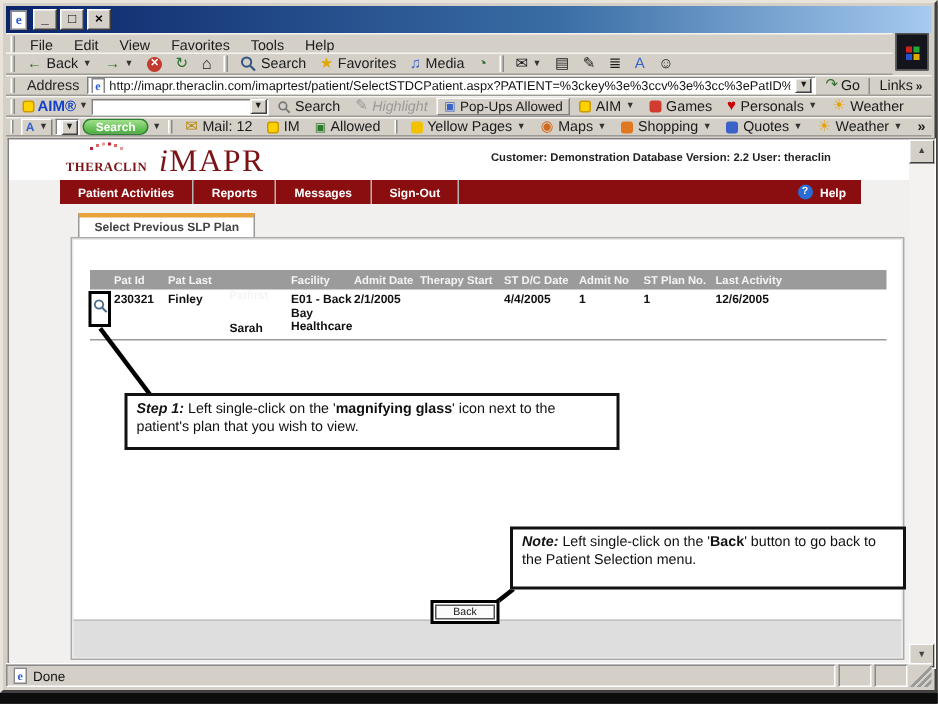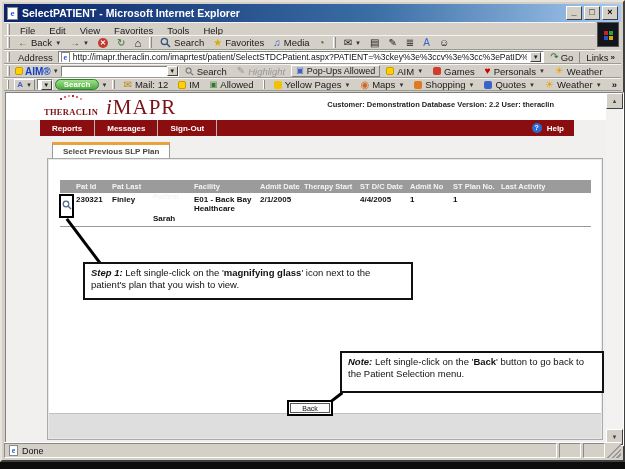--- a/index.html
+++ b/index.html
@@ -108,21 +108,21 @@
            background:#fff; border:1px solid #aaa; box-shadow:inset 0 0 0 1px #e8e8e8; }
   .pager { position:absolute; left:12px; top:7px; right:11px; height:14px; background:#b5b5b5;
            display:flex; align-items:center; gap:8px; padding-left:14px;
            font-size:7.5px; font-weight:bold; color:#111; }
   .pg-ic { font-size:7px; letter-spacing:-2px; color:#111; }
   .thead { position:absolute; left:12px; top:21px; right:11px; height:13px; background:#9b9b9b;
            display:flex; align-items:center; font-size:7.5px; font-weight:bold; color:#f4f4f4; }
   .trow  { position:absolute; left:12px; top:34px; right:11px; display:flex;
            font-size:8px; font-weight:bold; color:#111; border-bottom:1px solid #999;
            padding:2px 0 3px; min-height:27px; }
-  .c0{width:16px;} .c1{width:36px;} .c2{width:41px;} .c3{width:41px;margin-top:19px;} .c4{width:66px;}
+  .c0{width:16px;} .c1{width:36px;} .c2{width:41px;} .c3{width:41px;margin-top:19px;} .c4{width:42px;}
   .c5{width:44px;} .c6{width:56px;} .c7{width:50px;} .c8{width:43px;} .c9{width:48px;}
   .c10{flex:1;}
   .panel-foot { position:absolute; left:1px; right:1px; bottom:1px; height:25px;
                 background:#dedede; border-top:1px solid #c0c0c0; }
 
   .mag-highlight { position:absolute; left:53px; top:101px; width:15px; height:24px;
                    border:2px solid #000; background:#fff; text-align:center; z-index:4; }
   .callout { position:absolute; background:#fff; border:2px solid #111; padding:3px 6px;
              font-size:9.5px; line-height:1.3; color:#111; z-index:5; }
   .co-step1 { left:77px; top:169px; width:330px; height:38px; }
@@ -154,21 +154,20 @@
       transparent 66%, #999 66%, #999 74%, transparent 74%, transparent 82%, #999 82%, #999 90%, transparent 90%); }
   .bottom-strip { position:absolute; left:0; bottom:0; width:625px; height:7px; background:#0d0d0d; }
 </style>
 </head>
 <body>
 
 <div class="win">
 
   <div class="titlebar">
     <span class="page-ico">e</span>
-    <span class="title-text">SelectPATIENT - Microsoft Internet Explorer</span>
     <span class="winbtns">
       <span class="wbtn">_</span>
       <span class="wbtn">□</span>
       <span class="wbtn">×</span>
     </span>
   </div>
 
   <div class="bar menubar">
     <span class="grip"></span>
     <span class="menu-item">File</span>
@@ -367,20 +366,21 @@
             <i></i>
           </span>
         <span class="logo-name">THERACLIN</span>
         <span class="logo-sub">SYSTEMS</span>
       </span>
       <span class="logo-app"><i>i</i><span>MAPR</span></span>
       <span class="customer">Customer: Demonstration Database Version: 2.2 User: theraclin</span>
     </div>
 
     <div class="navbar">
+      <span class="nav-item">Patient Activities</span>
       <span class="nav-item">Reports</span>
       <span class="nav-item">Messages</span>
       <span class="nav-item">Sign-Out</span>
       <span class="nav-help">
         <span class="help-ico">?</span>
         <span>Help</span>
       </span>
     </div>
 
     <div class="tab">Select Previous SLP Plan</div>
@@ -403,20 +403,21 @@
         <span class="c0"></span>
         <span class="c1">230321</span>
         <span class="c2">Finley</span>
         <span class="c3">Sarah</span>
         <span class="c4">E01 - Back Bay Healthcare</span>
         <span class="c5">2/1/2005</span>
         <span class="c6"></span>
         <span class="c7">4/4/2005</span>
         <span class="c8">1</span>
         <span class="c9">1</span>
+        <span class="c10">12/6/2005</span>
       </div>
       <div class="panel-foot"></div>
     </div>
 
     <div class="mag-highlight">
       <svg class="mag-svg" viewBox="0 0 11 11" style="width:10px;height:10px;margin-top:1px;">
           <circle cx="4.4" cy="4.4" r="3.1" fill="none" stroke="#4a6a8a" stroke-width="1.3"></circle>
           <line x1="6.8" y1="6.8" x2="10" y2="10" stroke="#4a6a8a" stroke-width="1.5"></line>
         </svg>
     </div>

